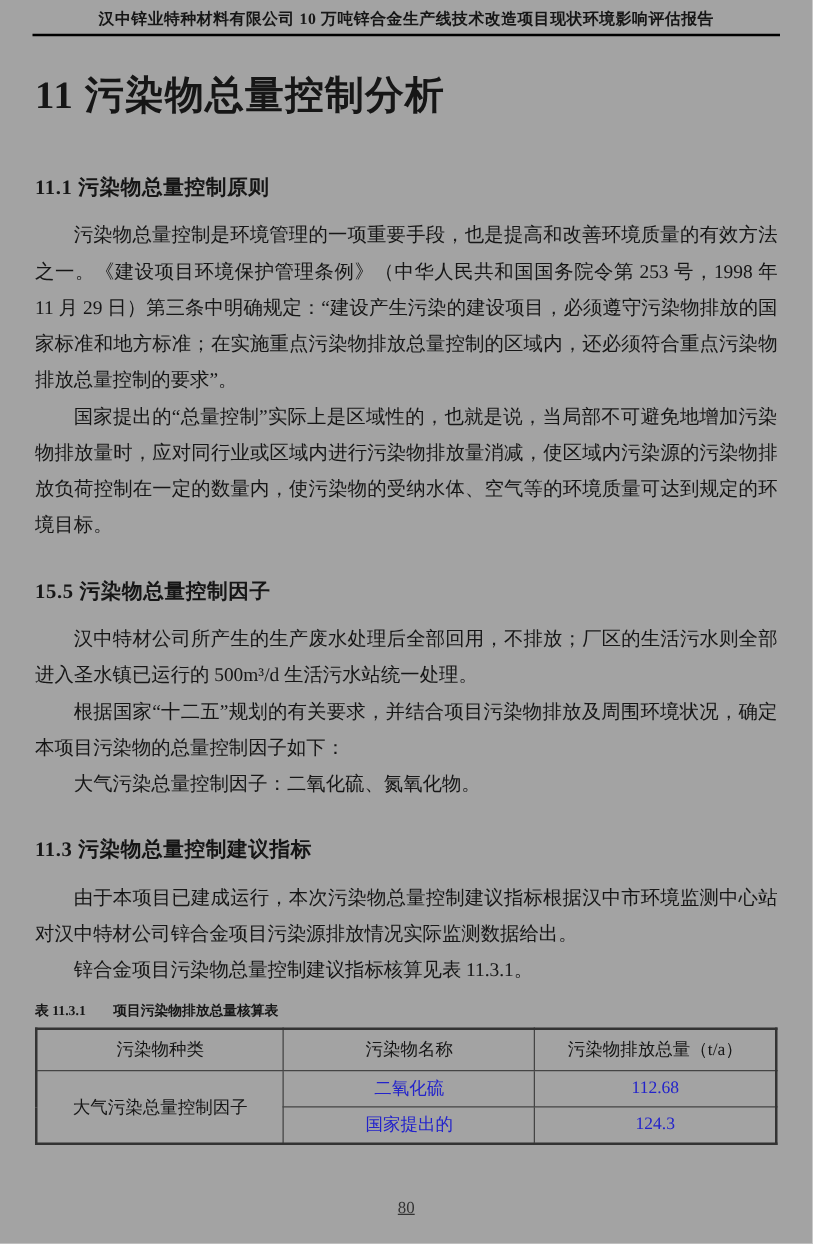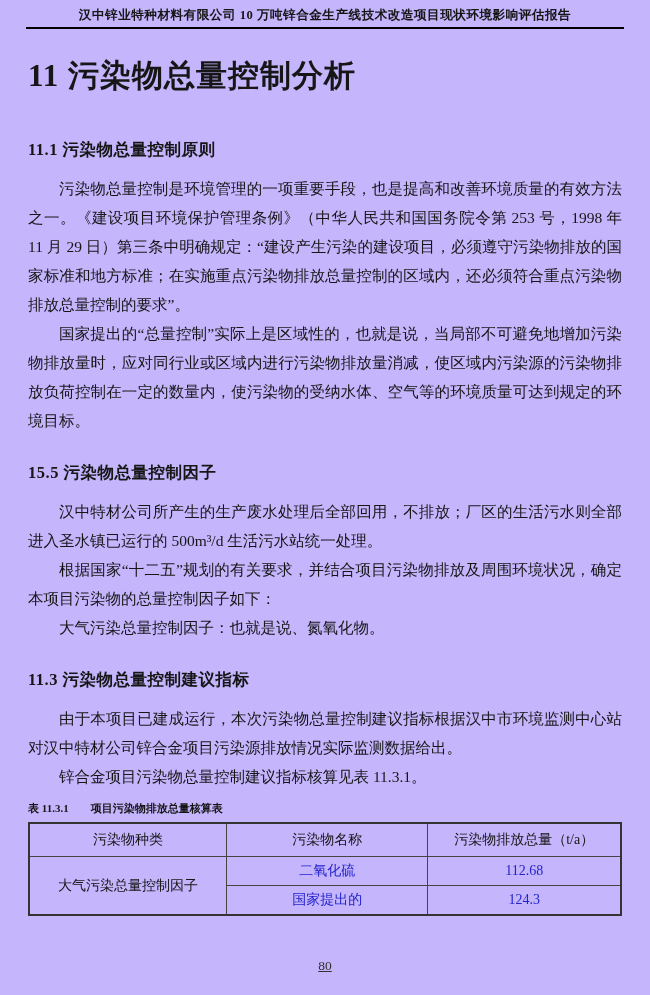--- a/index.html
+++ b/index.html
@@ -1,20 +1,20 @@
 <!DOCTYPE html>
 <html lang="zh"><head>
 <meta charset="utf-8">
 <style>
   html,body{margin:0;padding:0;background:#e8e8e8;}
   .page{
     position:relative;
     width:650px;height:995px;
     margin:0 auto;
-    background:#c4b5fd;
+    background:#a3a3a3;
     color:#161616;
     font-family:"Liberation Serif","DejaVu Serif",serif;
     overflow:hidden;
   }
   .doc-header{
     margin:0 26px;
     padding-top:7px;
     padding-bottom:3px;
     text-align:center;
     font-weight:bold;
@@ -94,21 +94,21 @@
 
     <h1 class="doc-title">11 污染物总量控制分析</h1>
 
     <h2 class="section-heading first">11.1 污染物总量控制原则</h2>
     <p class="body-para">污染物总量控制是环境管理的一项重要手段，也是提高和改善环境质量的有效方法之一。《建设项目环境保护管理条例》（中华人民共和国国务院令第 253 号，1998 年 11 月 29 日）第三条中明确规定：“建设产生污染的建设项目，必须遵守污染物排放的国家标准和地方标准；在实施重点污染物排放总量控制的区域内，还必须符合重点污染物排放总量控制的要求”。</p>
     <p class="body-para">国家提出的“总量控制”实际上是区域性的，也就是说，当局部不可避免地增加污染物排放量时，应对同行业或区域内进行污染物排放量消减，使区域内污染源的污染物排放负荷控制在一定的数量内，使污染物的受纳水体、空气等的环境质量可达到规定的环境目标。</p>
 
     <h2 class="section-heading">15.5 污染物总量控制因子</h2>
     <p class="body-para">汉中特材公司所产生的生产废水处理后全部回用，不排放；厂区的生活污水则全部进入圣水镇已运行的 500m³/d 生活污水站统一处理。</p>
     <p class="body-para">根据国家“十二五”规划的有关要求，并结合项目污染物排放及周围环境状况，确定本项目污染物的总量控制因子如下：</p>
-    <p class="body-para">大气污染总量控制因子：也就是说、氮氧化物。</p>
+    <p class="body-para">大气污染总量控制因子：二氧化硫、氮氧化物。</p>
 
     <h2 class="section-heading">11.3 污染物总量控制建议指标</h2>
     <p class="body-para">由于本项目已建成运行，本次污染物总量控制建议指标根据汉中市环境监测中心站对汉中特材公司锌合金项目污染源排放情况实际监测数据给出。</p>
     <p class="body-para">锌合金项目污染物总量控制建议指标核算见表 11.3.1。</p>
 
     <div class="table-caption">
       <span class="cap-label">表 11.3.1</span><span>项目污染物排放总量核算表</span>
     </div>
 
     <table class="data-table">

